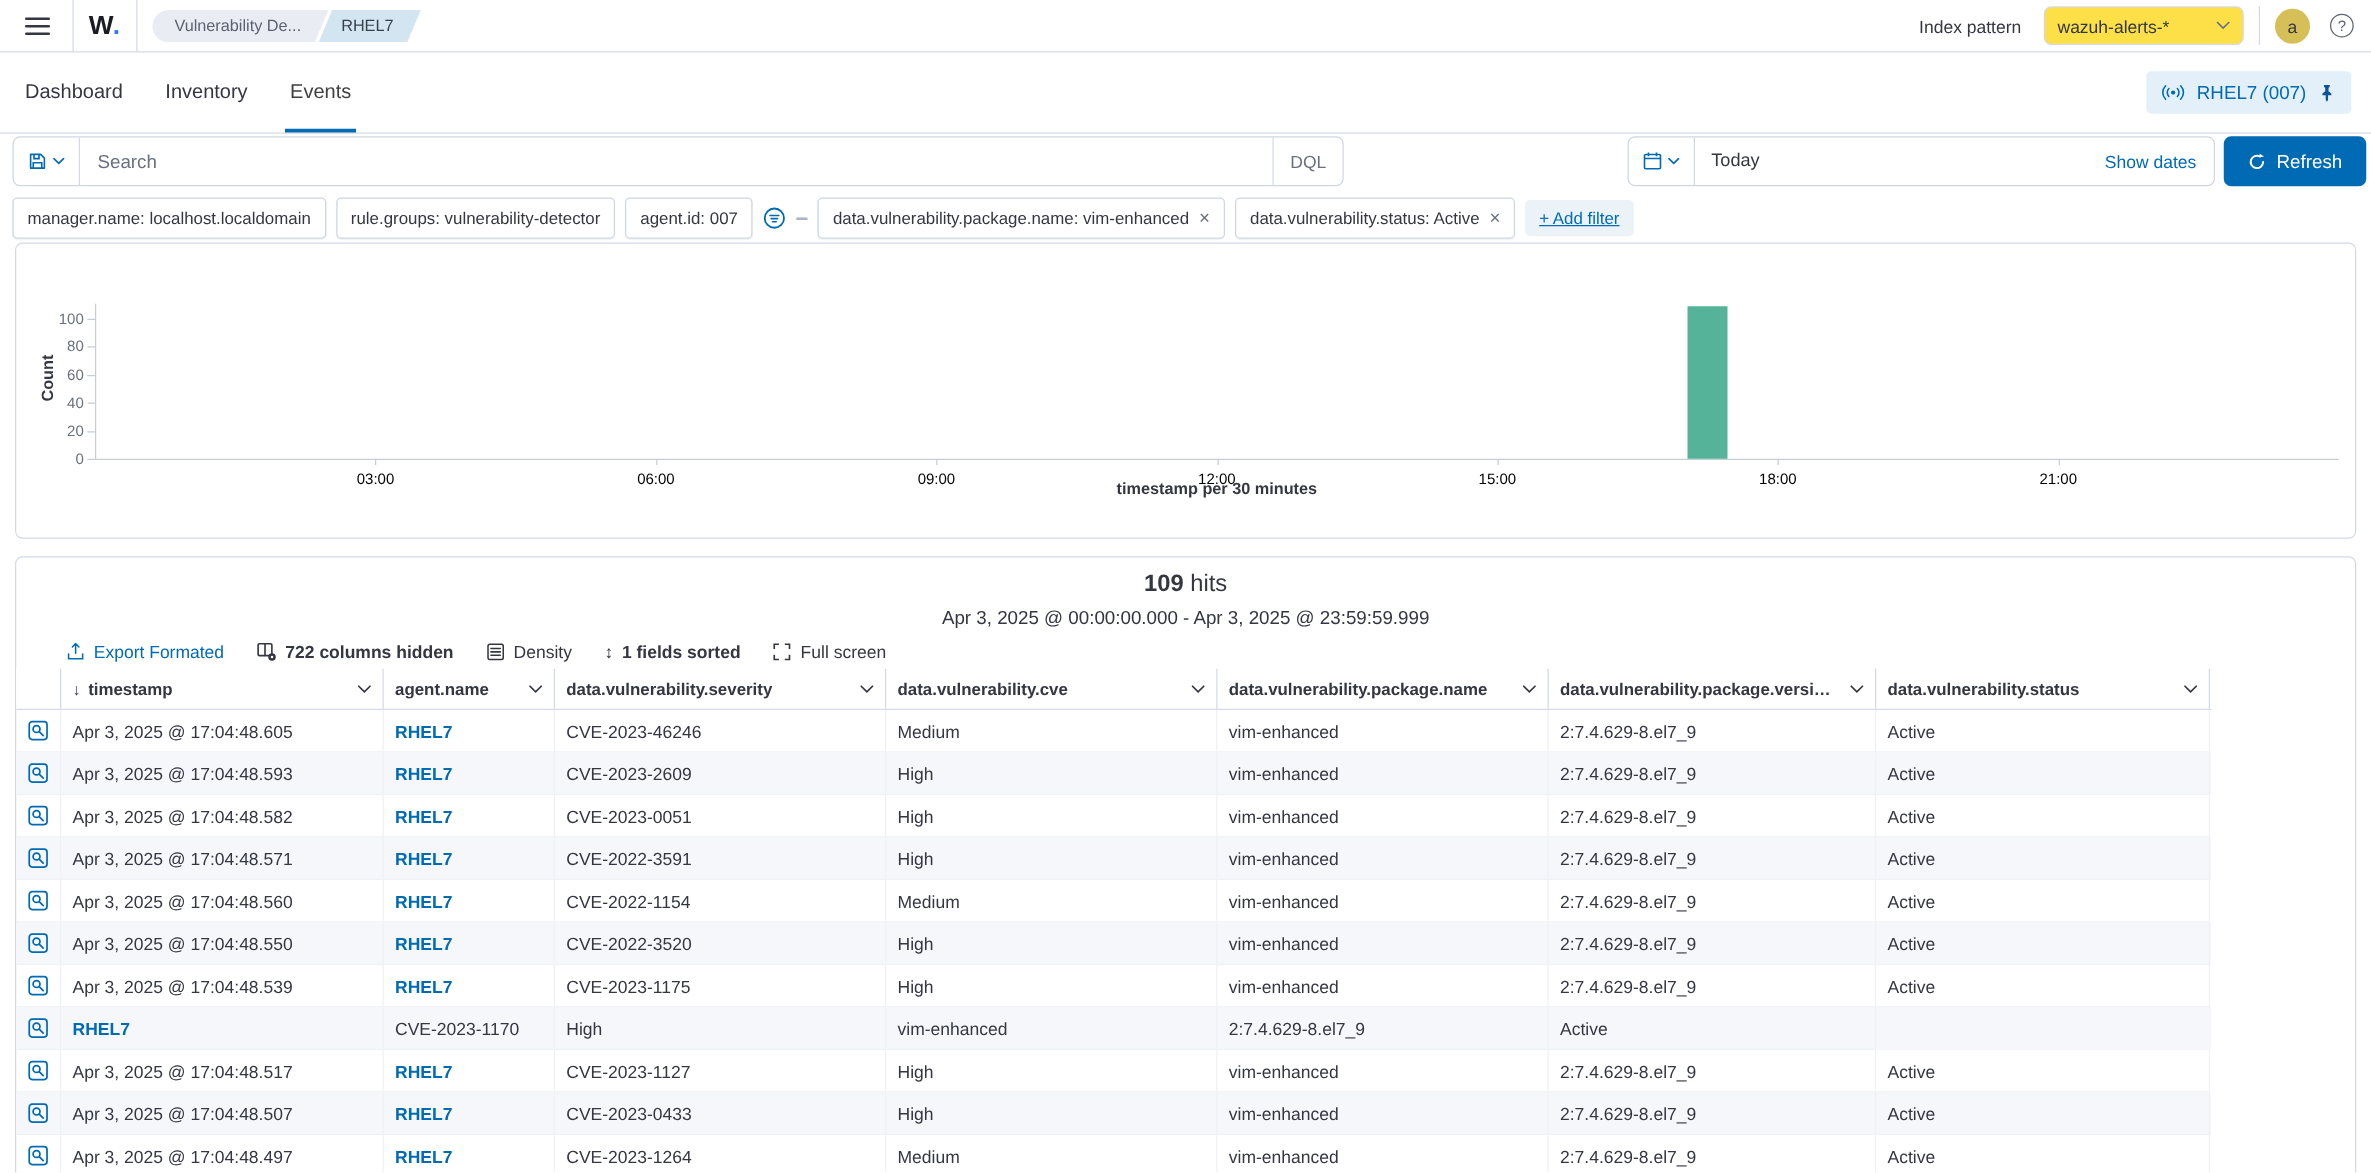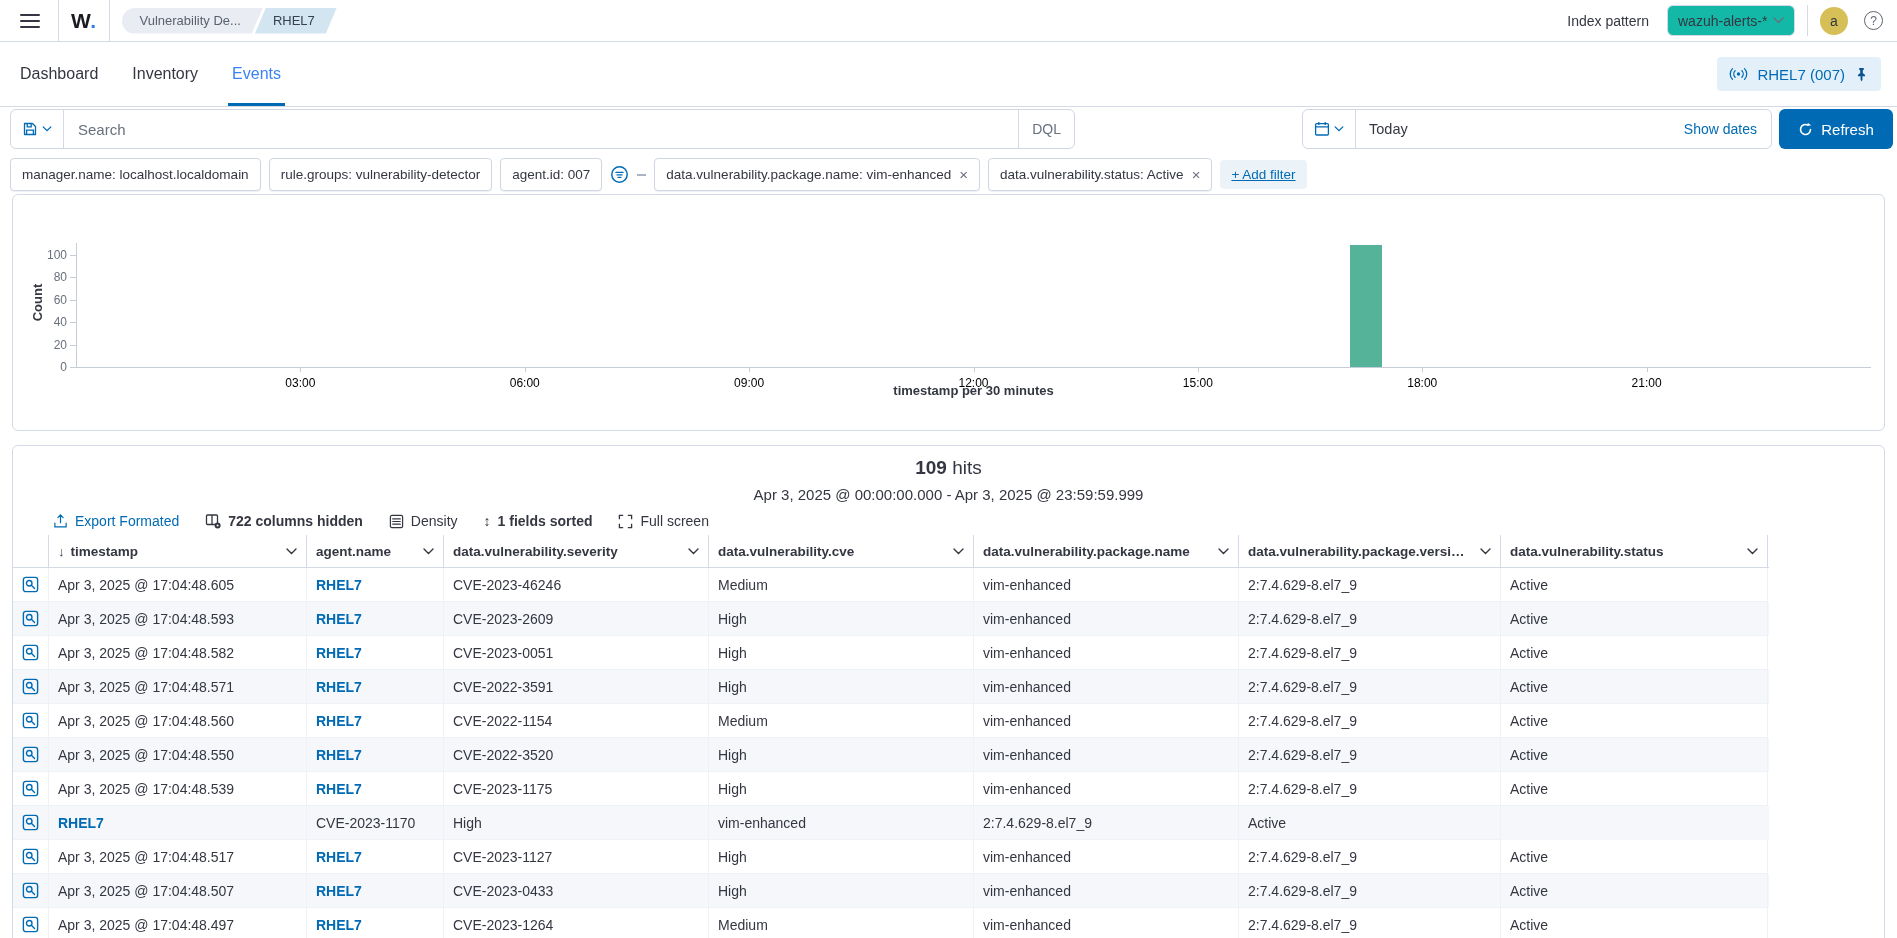--- a/index.html
+++ b/index.html
@@ -15,34 +15,34 @@
   .logo{font-size:21px;font-weight:800;letter-spacing:.5px;color:#1a1c21;}
   .logo-dot{color:#2f7ded;}
   .crumbs{display:flex;align-items:center;}
   .crumb{height:26px;display:flex;align-items:center;padding:0 22px 0 18px;font-size:13px;color:#5a6270;
          background:#e9edf3;clip-path:polygon(0 0,100% 0,calc(100% - 11px) 100%,0 100%);
          border-radius:13px 0 0 13px;}
   .crumb.active{background:#d3e5f1;color:#38424c;margin-left:-8px;
          clip-path:polygon(11px 0,100% 0,calc(100% - 11px) 100%,0 100%);border-radius:0;}
   .tb-right{margin-left:auto;display:flex;align-items:center;}
   .ip-label{font-size:14px;color:#343741;margin-right:18px;}
-  .ip-select{width:128px;height:31px;border:1px solid #d3dae6;border-radius:6px;background:#14b8a6;
+  .ip-select{width:160px;height:31px;border:1px solid #d3dae6;border-radius:6px;background:#fde047;
              display:flex;align-items:center;padding:0 10px;box-sizing:border-box;font-size:14px;cursor:pointer;}
   .ip-select span{flex:1;}
   .avatar{width:28px;height:28px;border-radius:50%;background:#D6BF57;color:#343741;font-size:14px;
           display:flex;align-items:center;justify-content:center;cursor:pointer;}
   .help-btn{width:19px;height:19px;border:1.5px solid #5e646f;border-radius:50%;color:#5e646f;font-size:12px;
             display:flex;align-items:center;justify-content:center;margin-left:16px;background:none;cursor:pointer;}
 
   
   .tabbar{position:absolute;left:0;top:42px;width:100%;height:65px;border-bottom:1px solid #d3dae6;
           display:flex;align-items:stretch;padding:0 16px;box-sizing:border-box;}
   .tabs{display:flex;gap:26px;justify-content:space-between;}
   .tab{display:flex;align-items:center;font-size:16px;color:#343741;padding:0 4px;cursor:pointer;}
-  .tab.active{color:#3b82f6;box-shadow:inset 0 -3px 0 #006BB4;}
+  .tab.active{color:#404040;box-shadow:inset 0 -3px 0 #006BB4;}
   .agent-btn{position:absolute;right:16px;top:15px;height:34px;display:flex;align-items:center;gap:9px;
              background:#e4f0f9;color:#006BB4;border:none;border-radius:4px;padding:0 12px;font-size:15px;cursor:pointer;}
 
   
   .searchbox{position:absolute;left:10px;top:109px;width:1065px;height:40px;border:1px solid #cfd7e2;
              border-radius:6px;background:#fff;display:flex;align-items:center;box-sizing:border-box;}
   .save-seg{width:52px;height:100%;border-right:1px solid #d3dae6;display:flex;align-items:center;
             justify-content:center;gap:4px;cursor:pointer;}
   .search-input{flex:1;border:none;outline:none;font-size:15px;padding:0 14px;color:#343741;background:transparent;
                 font-family:"Liberation Sans",sans-serif;}

